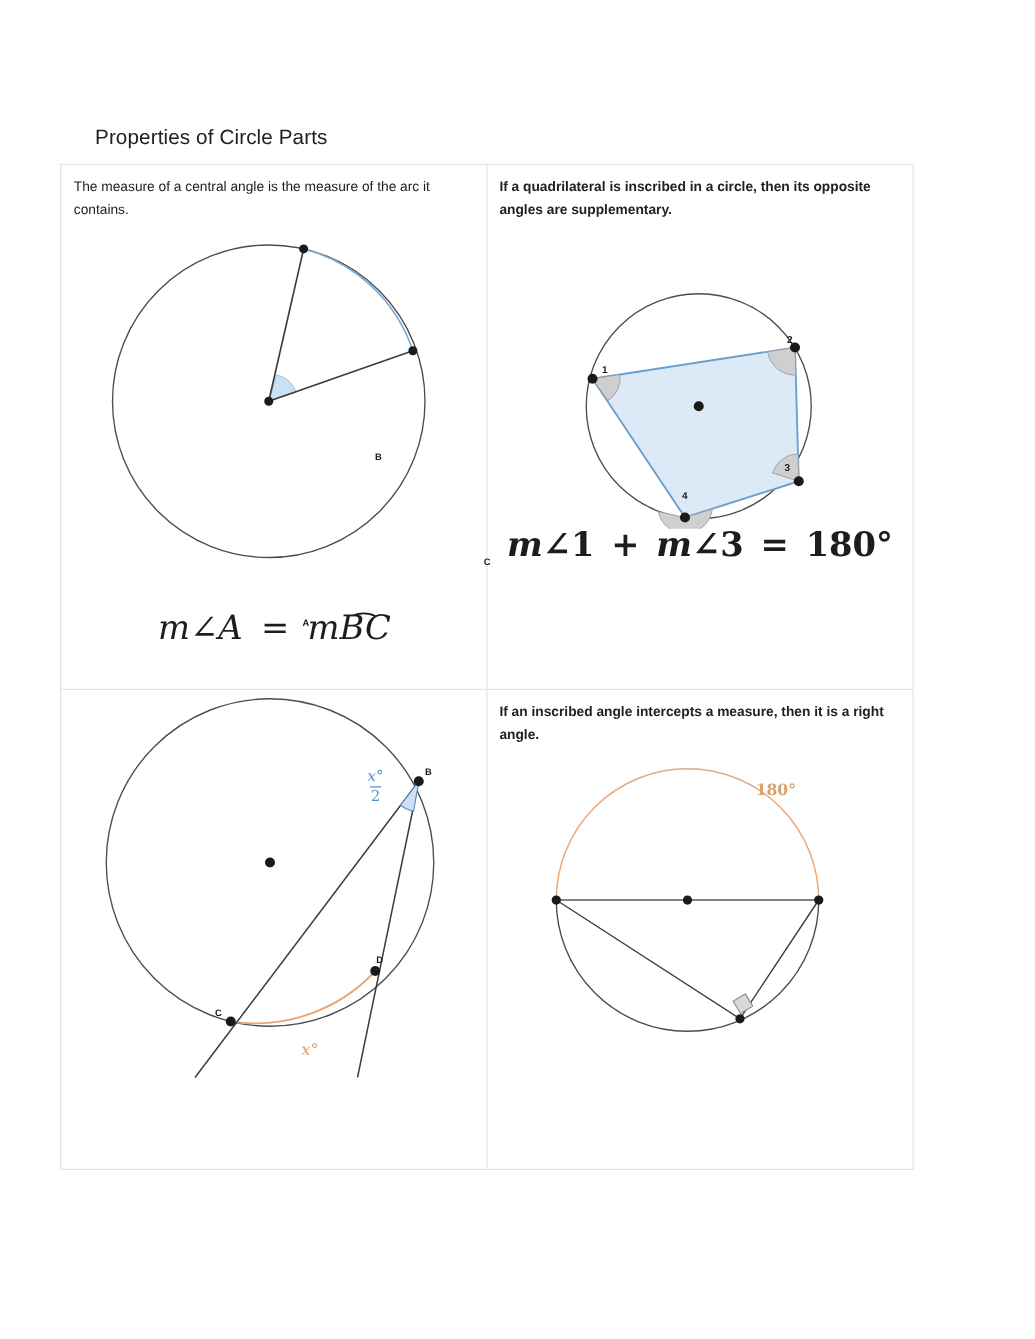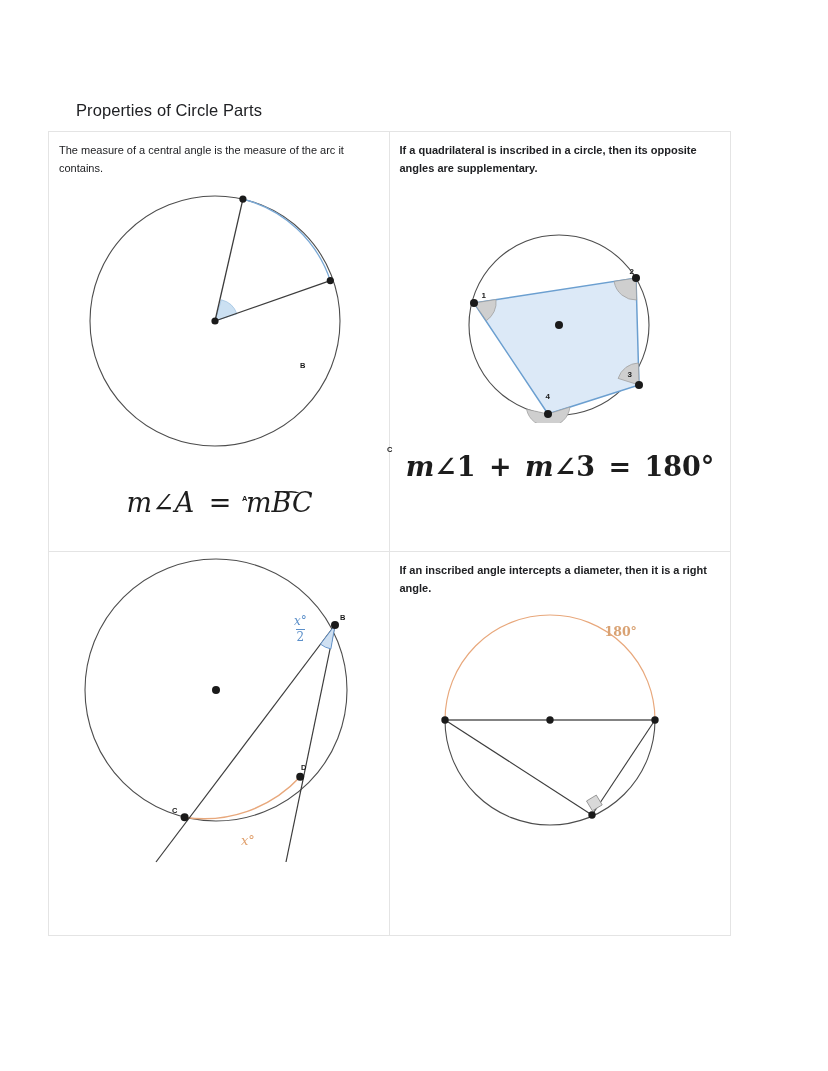--- a/index.html
+++ b/index.html
@@ -165,21 +165,21 @@
             <circle cx="22" cy="70" r="4" fill="#1a1a1a"></circle>
             <circle cx="184" cy="45" r="4" fill="#1a1a1a"></circle>
             <circle cx="187" cy="152" r="4" fill="#1a1a1a"></circle>
             <circle cx="96" cy="181" r="4" fill="#1a1a1a"></circle>
           </svg>
           <div class="abs" style="left:92px; top:114px; font-size:8px; color:#1a1a1a;">1</div>
           <div class="abs" style="left:240px; top:90px; font-size:8px; color:#1a1a1a;">2</div>
           <div class="abs" style="left:238px; top:193px; font-size:8px; color:#1a1a1a;">3</div>
           <div class="abs" style="left:156px; top:215px; font-size:8px; color:#1a1a1a;">4</div>
 
-          <div class="abs" style="left:0; top:276px; width:341px;">
+          <div class="abs" style="left:0; top:246px; width:341px;">
             <div class="formula">
               <span style="font-style:italic;">m</span><span style="font-style:normal;">∠1</span>
               <span style="font-style:normal; padding:0 4px;">+</span>
               <span style="font-style:italic;">m</span><span style="font-style:normal;">∠3</span>
               <span style="font-style:normal; padding:0 4px;">=</span>
               <span style="font-style:normal;">180°</span>
             </div>
           </div>
         </div>
       </div>
@@ -216,21 +216,21 @@
             <div style="font-size:12px; font-style:italic; line-height:13px;">x°</div>
             <div style="height:1px; background:#5b8fc9; margin:1px 2px;"></div>
             <div style="font-size:12px; line-height:13px;">2</div>
           </div>
 
           <div class="abs" style="left:192px; top:281px; font-family:'DejaVu Serif',serif; font-style:italic; font-size:13px; color:#e0a06d;">x°</div>
         </div>
       </div>
 
       <div class="cell cell-right">
-        <div class="cell-text">If an inscribed angle intercepts a diameter, then it is a right angle.</div>
+        <div class="cell-text">If an inscribed angle intercepts a measure, then it is a right angle.</div>
         <div class="r3c2-body">
           <svg class="fig abs" style="left:30px; top:8px;" width="280" height="250" viewBox="0 0 280 250">
 
             <path d="M 25 115 A 105 105 0 0 0 235 115" fill="none" stroke="#4d4d4d" stroke-width="1.1"></path>
 
             <path d="M 25 115 A 105 105 0 0 1 235 115" fill="none" stroke="#e8a87c" stroke-width="1.2"></path>
 
             <line x1="25" y1="115" x2="235" y2="115" stroke="#5a5a5a" stroke-width="1.3"></line>
 
             <line x1="25" y1="115" x2="172" y2="210" stroke="#3c3c3c" stroke-width="1.1"></line>

